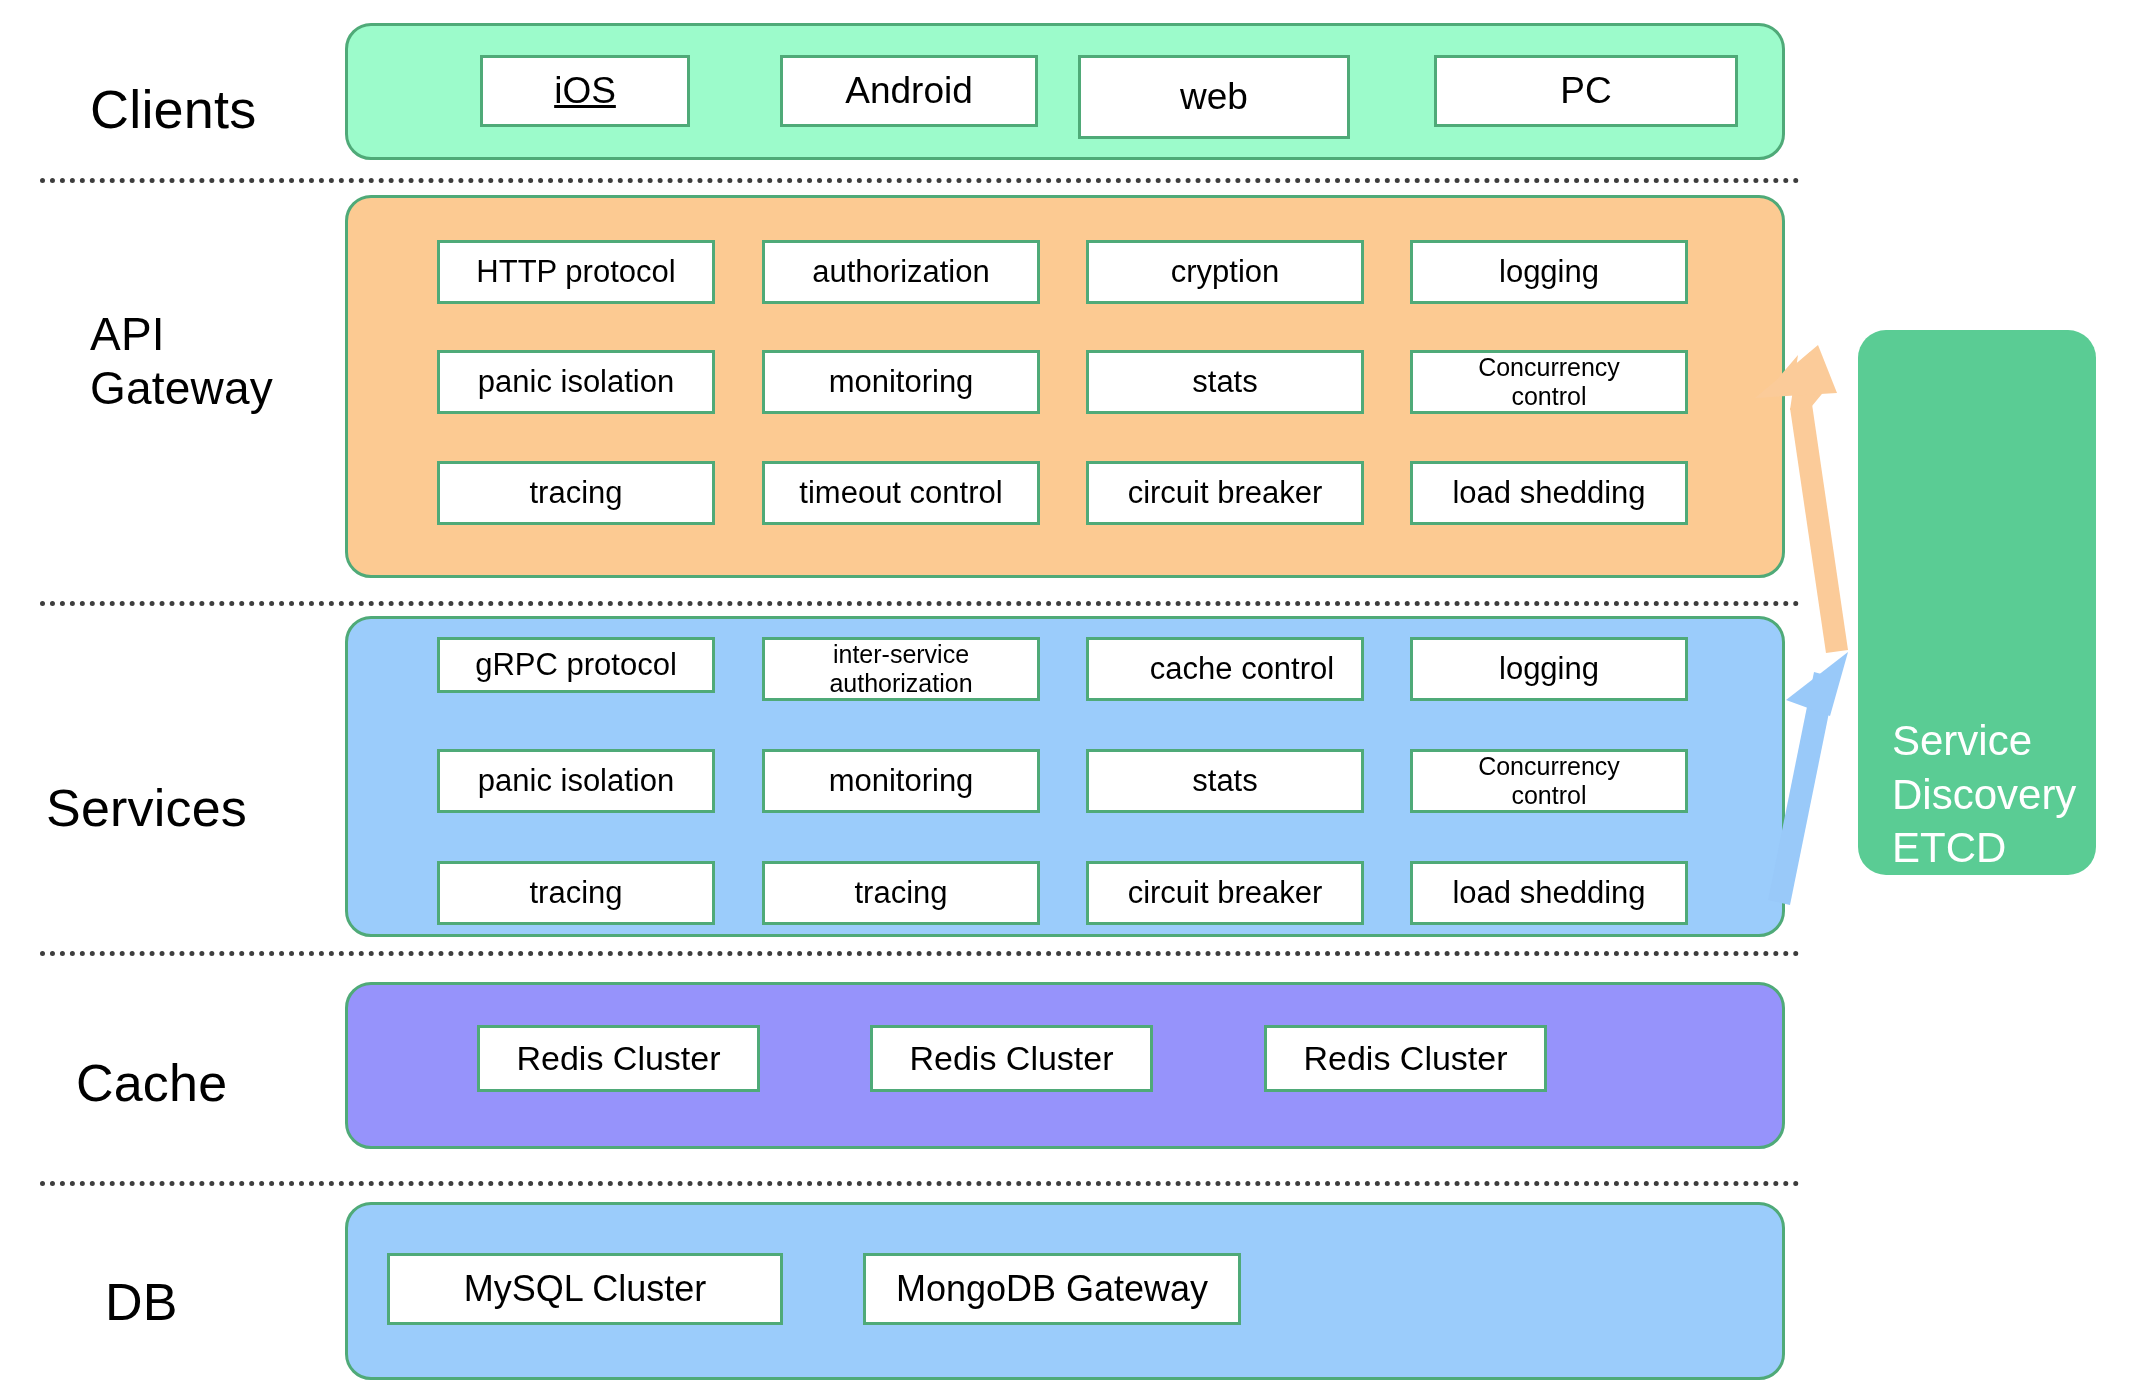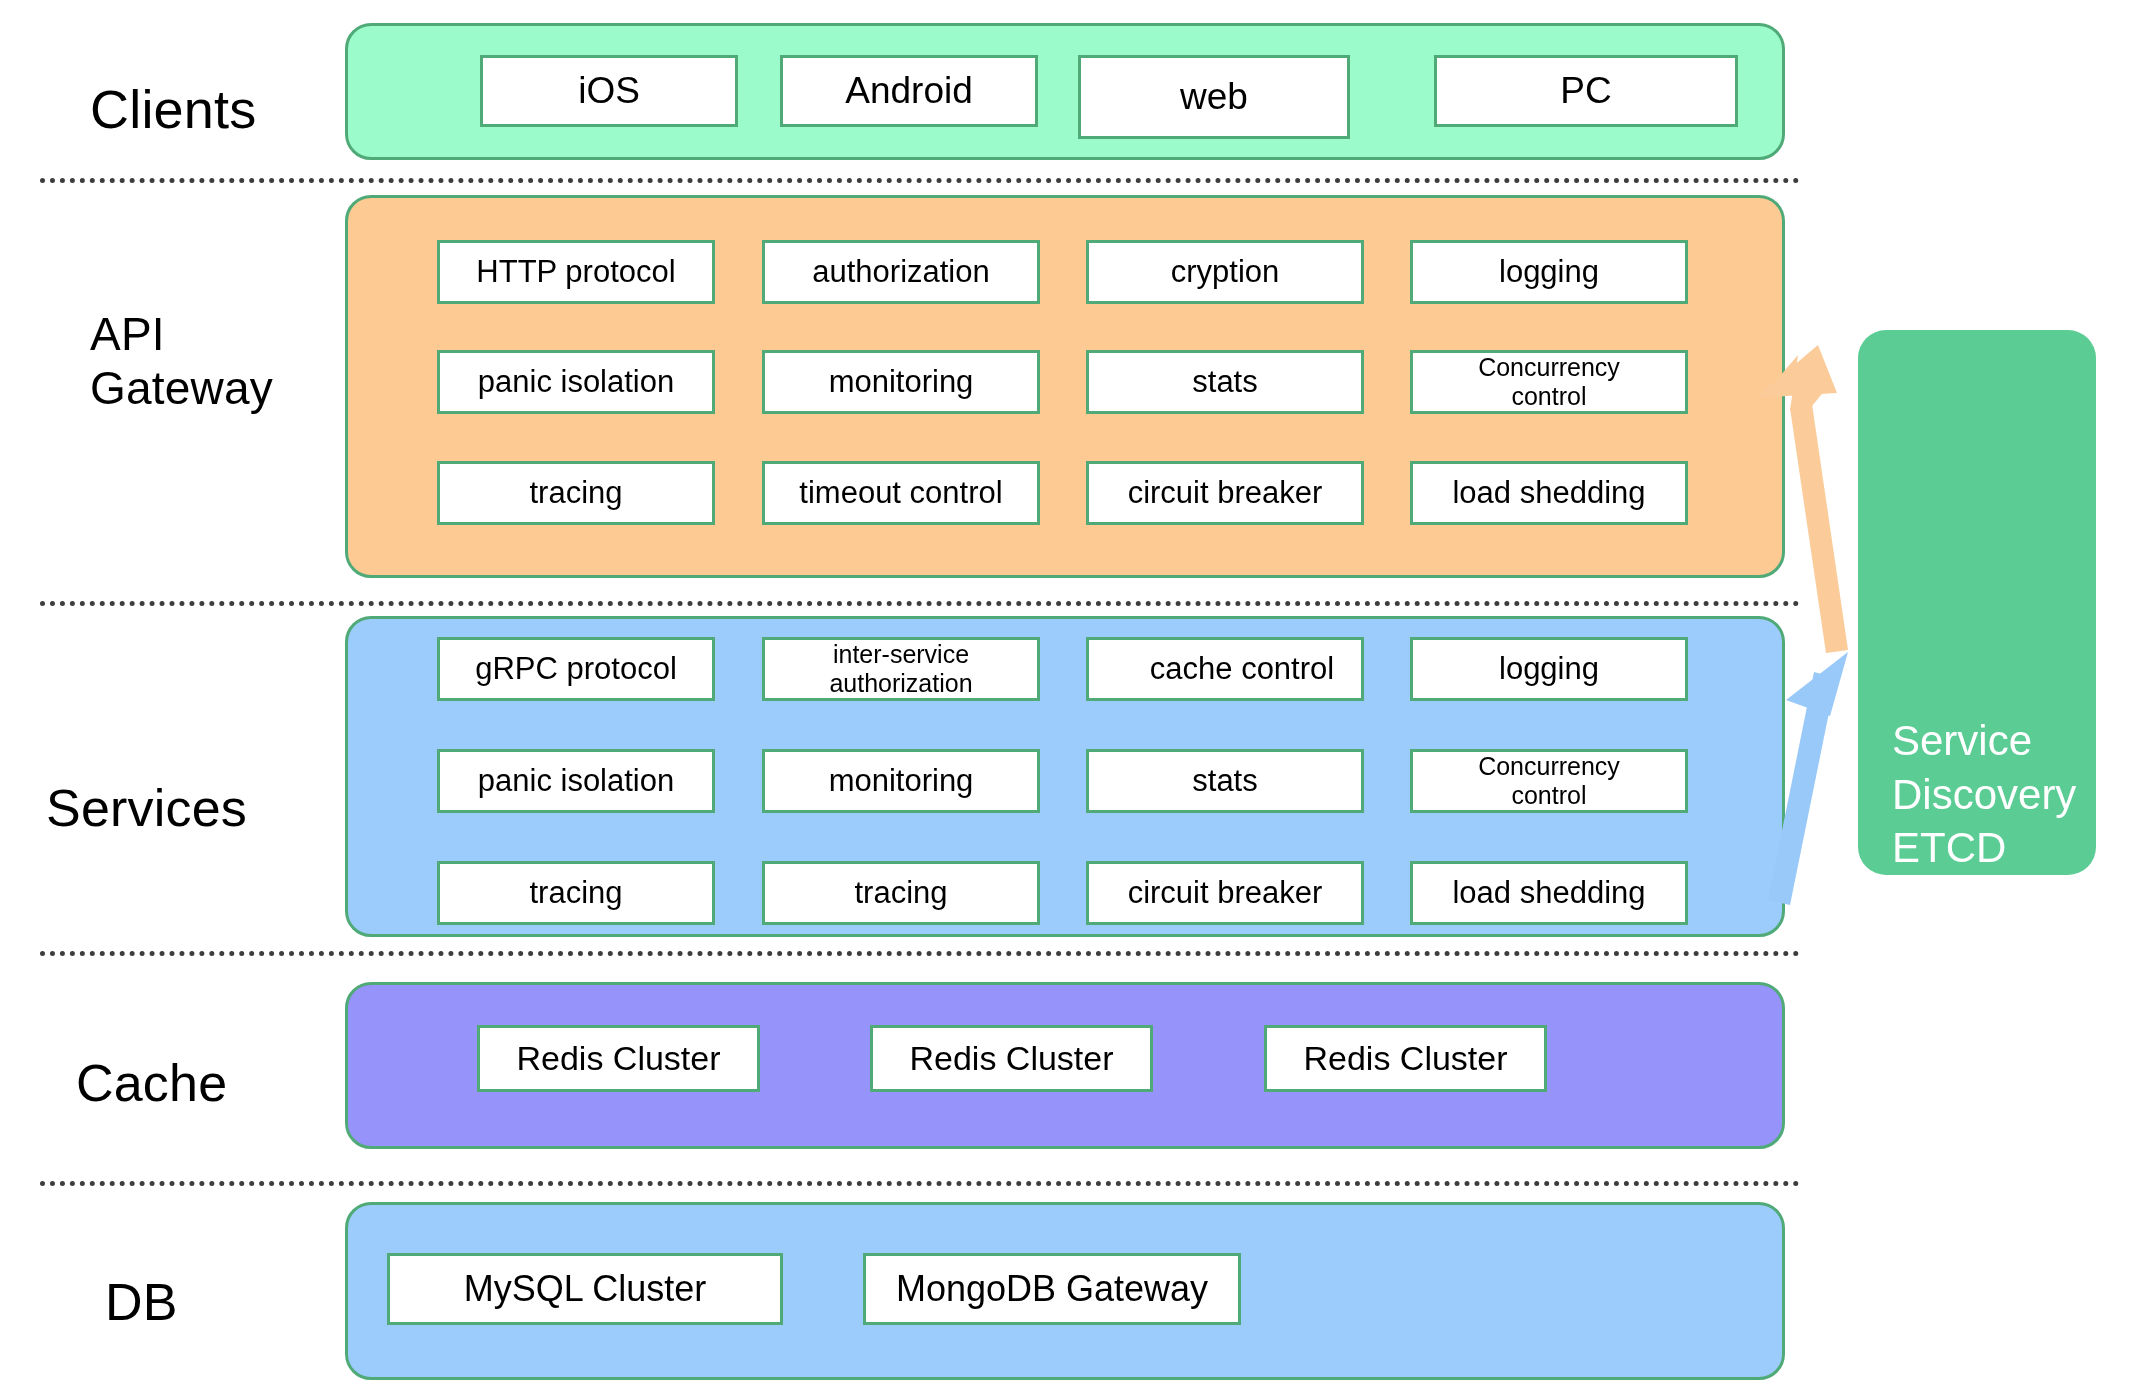--- a/index.html
+++ b/index.html
@@ -100,21 +100,21 @@
 Gateway</div>
 
   <div class="tier-label" style="left:46px; top:778px; font-size:52px;">Services</div>
 
   <div class="tier-label" style="left:76px; top:1053px; font-size:52px;">Cache</div>
 
   <div class="tier-label" style="left:105px; top:1272px; font-size:52px;">DB</div>
 
   <div class="band" style="left:345px; top:23px; width:1440px; height:137px; background:#9CFBCB;"></div>
 
-  <div class="cell" style="left:480px; top:55px; width:258px; height:72px; font-size:37px;">iOS</div>
+  <div class="cell" style="left:480px; top:55px; width:210px; height:72px; font-size:37px;text-decoration:underline;">iOS</div>
   <div class="cell" style="left:780px; top:55px; width:258px; height:72px; font-size:37px;">Android</div>
   <div class="cell" style="left:1078px; top:55px; width:272px; height:84px; font-size:37px;">web</div>
   <div class="cell" style="left:1386px; top:55px; width:304px; height:72px; font-size:37px;margin-left:48px;">PC</div>
 
   <div class="band" style="left:345px; top:195px; width:1440px; height:383px; background:#FCCA92;"></div>
 
   <div class="cell" style="left:437px; top:240px; width:278px; height:64px; font-size:31px;">HTTP protocol</div>
   <div class="cell" style="left:762px; top:240px; width:278px; height:64px; font-size:31px;">authorization</div>
   <div class="cell" style="left:1086px; top:240px; width:278px; height:64px; font-size:31px;">cryption</div>
   <div class="cell" style="left:1410px; top:240px; width:278px; height:64px; font-size:31px;">logging</div>
@@ -125,21 +125,21 @@
   <div class="cell" style="left:1410px; top:350px; width:278px; height:64px; font-size:25px;">Concurrency
 control</div>
 
   <div class="cell" style="left:437px; top:461px; width:278px; height:64px; font-size:31px;">tracing</div>
   <div class="cell" style="left:762px; top:461px; width:278px; height:64px; font-size:31px;">timeout control</div>
   <div class="cell" style="left:1086px; top:461px; width:278px; height:64px; font-size:31px;">circuit breaker</div>
   <div class="cell" style="left:1410px; top:461px; width:278px; height:64px; font-size:31px;">load shedding</div>
 
   <div class="band" style="left:345px; top:616px; width:1440px; height:321px; background:#9BCCFB;"></div>
 
-  <div class="cell" style="left:437px; top:637px; width:278px; height:64px; font-size:31px;">gRPC protocol</div>
+  <div class="cell" style="left:437px; top:637px; width:278px; height:56px; font-size:31px;">gRPC protocol</div>
   <div class="cell" style="left:762px; top:637px; width:278px; height:64px; font-size:25px;">inter-service
 authorization</div>
   <div class="cell" style="left:1086px; top:637px; width:278px; height:64px; font-size:31px;padding-left:40px;">cache control</div>
   <div class="cell" style="left:1410px; top:637px; width:278px; height:64px; font-size:31px;">logging</div>
 
   <div class="cell" style="left:437px; top:749px; width:278px; height:64px; font-size:31px;">panic isolation</div>
   <div class="cell" style="left:762px; top:749px; width:278px; height:64px; font-size:31px;">monitoring</div>
   <div class="cell" style="left:1086px; top:749px; width:278px; height:64px; font-size:31px;">stats</div>
   <div class="cell" style="left:1410px; top:749px; width:278px; height:64px; font-size:25px;">Concurrency
 control</div>

